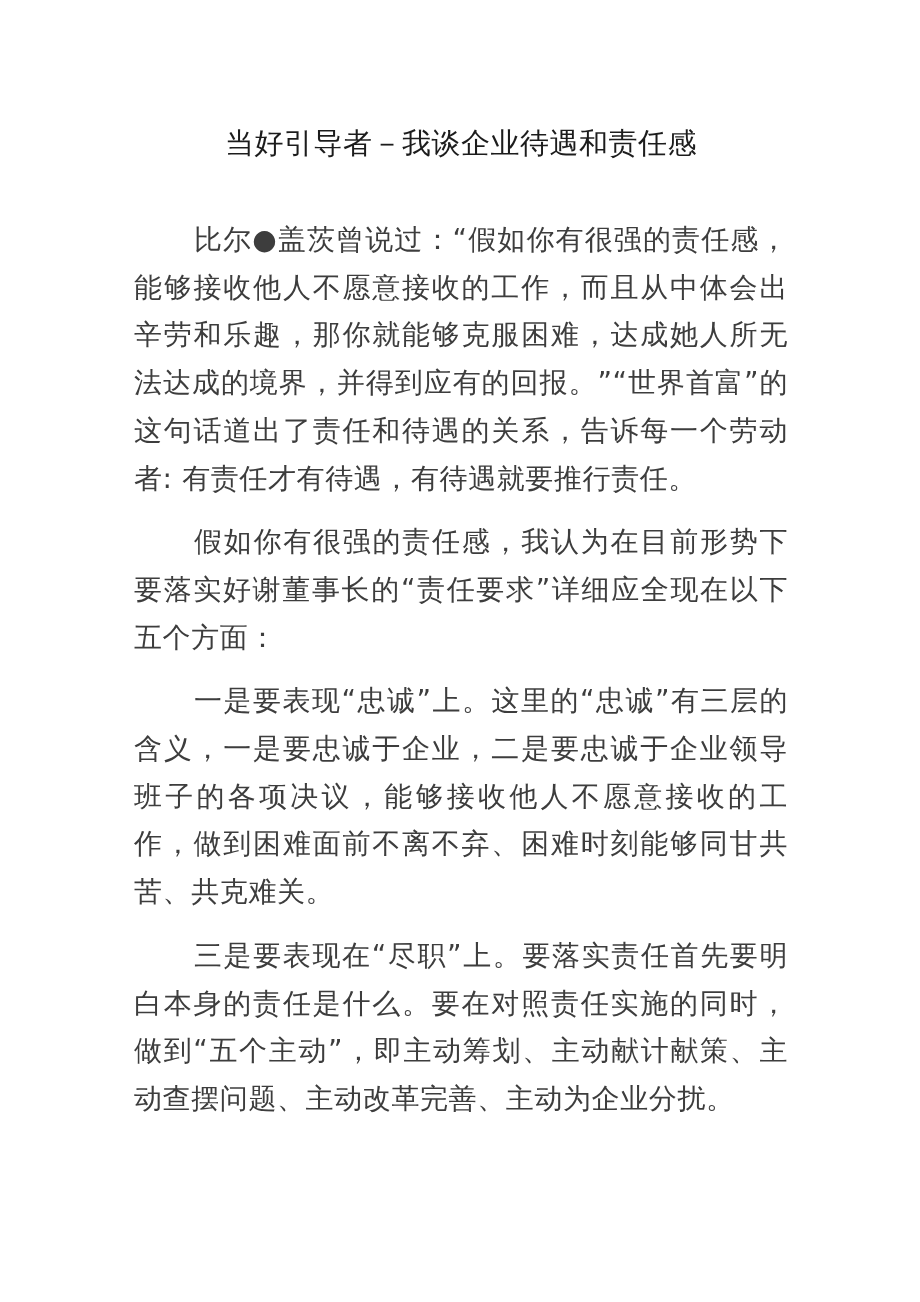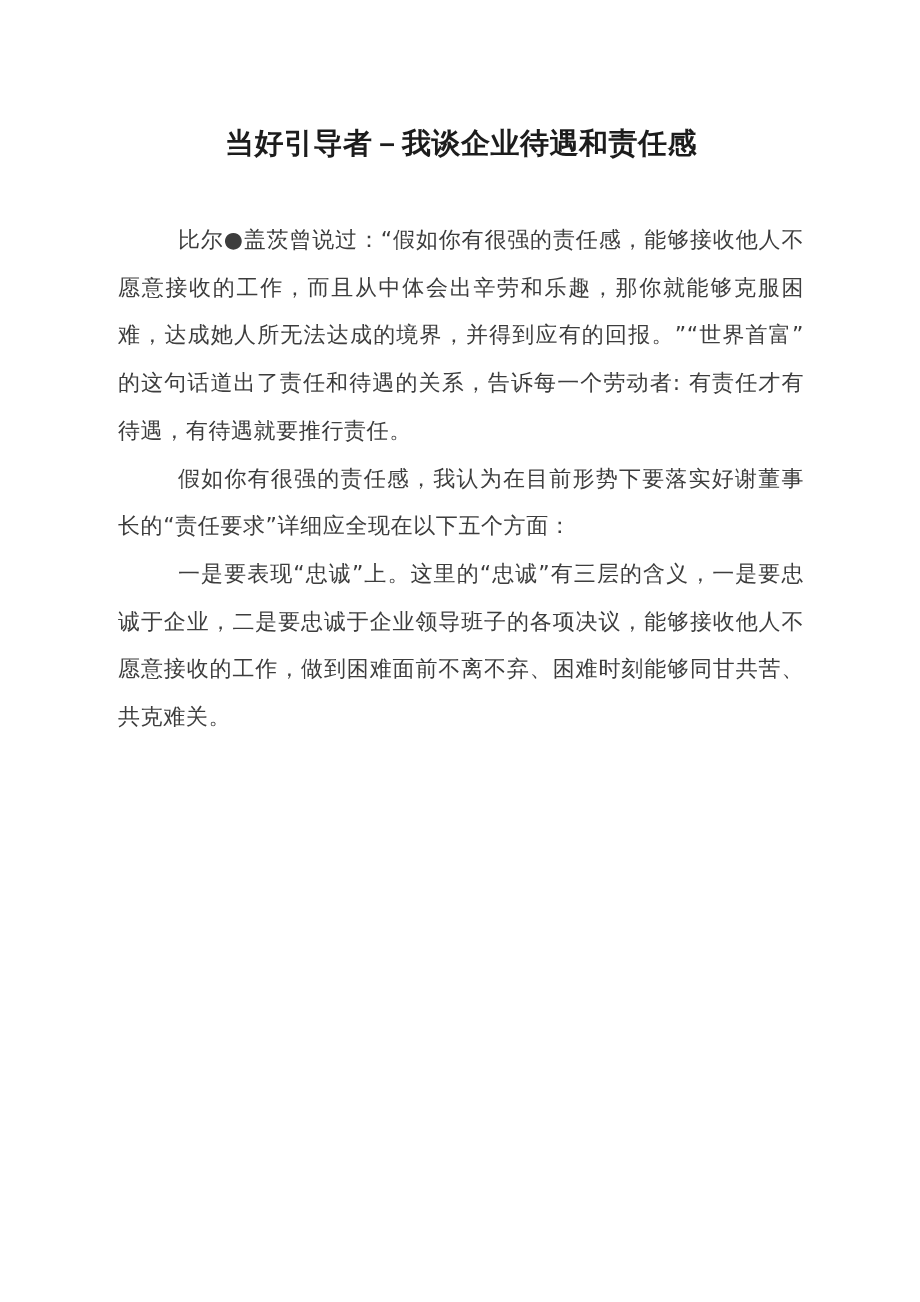--- a/index.html
+++ b/index.html
@@ -15,39 +15,40 @@
     box-sizing: border-box;
     padding: 120px 116px 0 118px;
     background: #ffffff;
     font-family: "DejaVu Sans", sans-serif;
     overflow: hidden;
   }
   .doc-title {
     margin: 0 0 50px 0;
     font-size: 29px;
     line-height: 46px;
-    font-weight: 700;
+    font-weight: 400;
     text-align: center;
     letter-spacing: 0.5px;
     color: #1c1c1c;
   }
   .doc-body p {
-    margin: 0;
-    font-size: 22px;
+    margin: 16px;
+    font-size: 28px;
     line-height: 47.7px;
     letter-spacing: 0.6px;
     text-align: justify;
     text-indent: 60px;
     color: #3d3d3d;
     word-break: break-all;
   }
 </style>
 </head>
 <body>
 
 <div class="page">
   <h1 class="doc-title">当好引导者－我谈企业待遇和责任感</h1>
   <div class="doc-body">
       <p>比尔●盖茨曾说过：“假如你有很强的责任感，能够接收他人不愿意接收的工作，而且从中体会出辛劳和乐趣，那你就能够克服困难，达成她人所无法达成的境界，并得到应有的回报。”“世界首富”的这句话道出了责任和待遇的关系，告诉每一个劳动者: 有责任才有待遇，有待遇就要推行责任。</p>
       <p>假如你有很强的责任感，我认为在目前形势下要落实好谢董事长的“责任要求”详细应全现在以下五个方面：</p>
       <p>一是要表现“忠诚”上。这里的“忠诚”有三层的含义，一是要忠诚于企业，二是要忠诚于企业领导班子的各项决议，能够接收他人不愿意接收的工作，做到困难面前不离不弃、困难时刻能够同甘共苦、共克难关。</p>
+      <p>三是要表现在“尽职”上。要落实责任首先要明白本身的责任是什么。要在对照责任实施的同时，做到“五个主动”，即主动筹划、主动献计献策、主动查摆问题、主动改革完善、主动为企业分扰。</p>
     </div>
 </div>
 
 </body></html>

